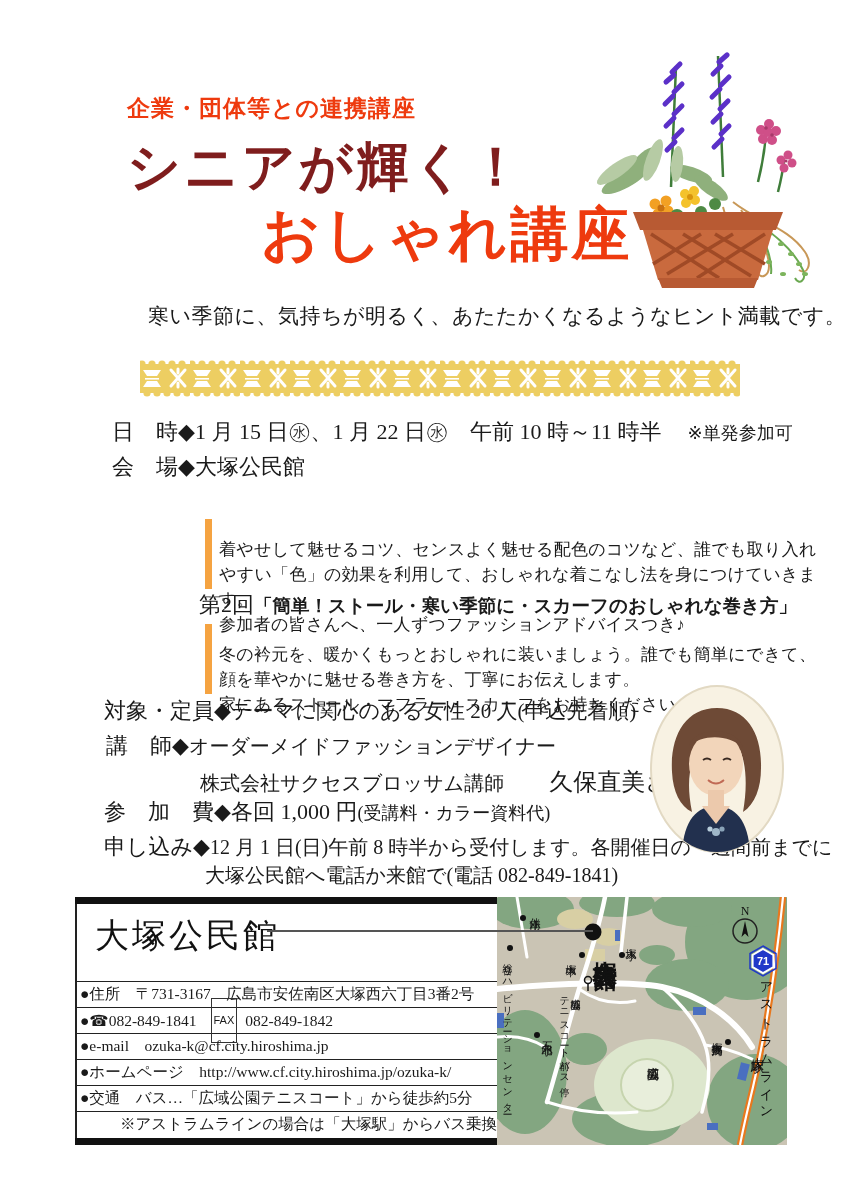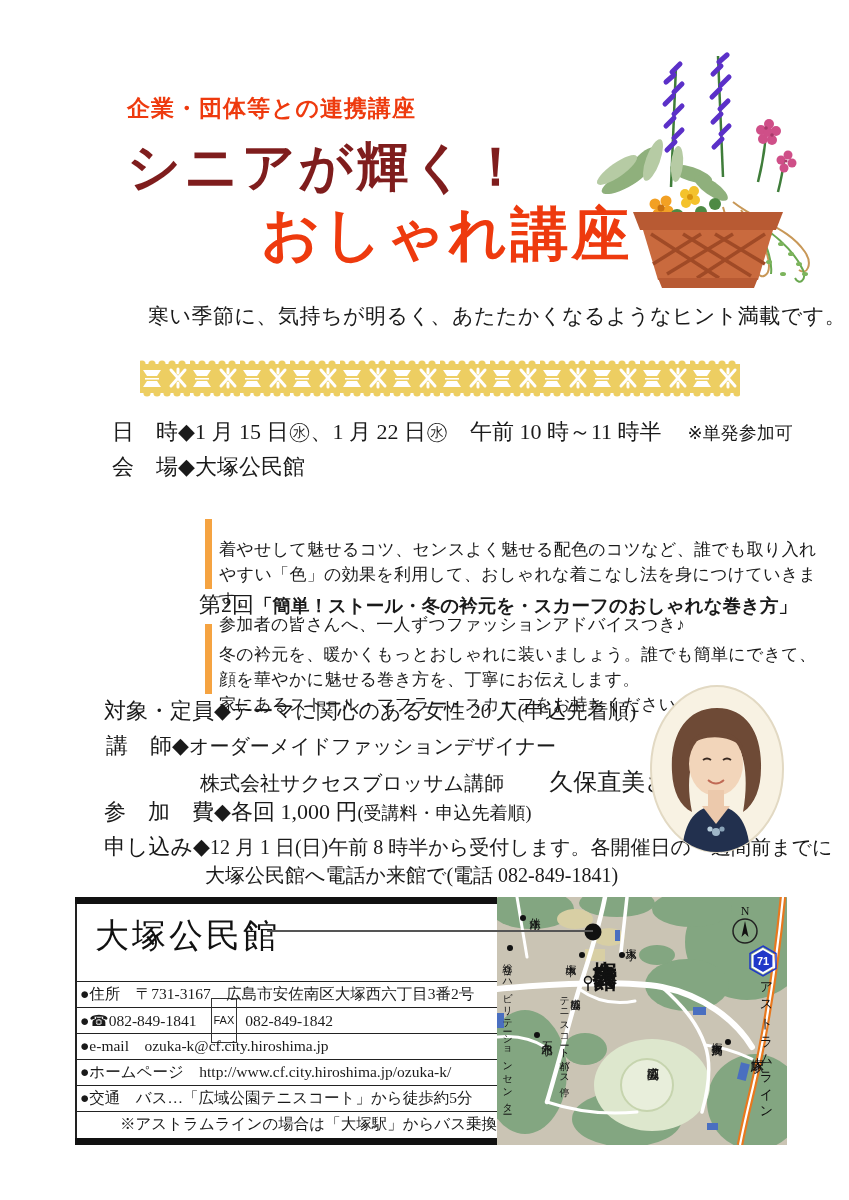--- a/index.html
+++ b/index.html
@@ -244,42 +244,42 @@
     <span>会　場</span><span>◆</span><span>大塚公民館</span>
   </div>
 
 
   <div class="abs obar obar1"></div>
   <div class="abs desc p1 nowrap">着やせして魅せるコツ、センスよく魅せる配色のコツなど、誰でも取り入れ
 やすい「色」の効果を利用して、おしゃれな着こなし法を身につけていきます。
 参加者の皆さんへ、一人ずつファッションアドバイスつき♪</div>
 
   <div class="abs line l-round2">
-    <span>第2回</span><span class="round-title rt-2">「簡単！ストール・冬の衿元を・スカーフのおしゃれな巻き方」</span>
+    <span>第2回</span><span class="round-title rt-2">「簡単！ストール・寒い季節に・スカーフのおしゃれな巻き方」</span>
   </div>
 
   <div class="abs obar obar2"></div>
   <div class="abs desc p2 nowrap">冬の衿元を、暖かくもっとおしゃれに装いましょう。誰でも簡単にできて、
 顔を華やかに魅せる巻き方を、丁寧にお伝えします。
 家にあるストール・マフラー・スカーフをお持ちください♪</div>
 
   <div class="abs line l-audience">
     <span>対象・定員</span><span>◆</span><span style="font-size:21px">テーマに関心のある女性 20 人(申込先着順)</span>
   </div>
 
   <div class="abs line l-lect">
     <span>講　師</span><span>◆</span><span class="val-sm">オーダーメイドファッションデザイナー</span>
   </div>
 
   <div class="abs line l-org">
     <span>株式会社サクセスブロッサム講師</span><span class="lect-name">久保直美さん</span>
   </div>
 
   <div class="abs line l-fee">
-    <span>参　加　費</span><span>◆</span><span>各回 1,000 円</span><span class="fee-note">(受講料・申込先着順)</span>
+    <span>参　加　費</span><span>◆</span><span>各回 1,000 円</span><span class="fee-note">(受講料・カラー資料代)</span>
   </div>
 
   <div class="abs line l-apply">
     <span>申し込み</span><span>◆</span><span class="val-sm">12 月 1 日(日)午前 8 時半から受付します。各開催日の一週間前までに</span>
   </div>
   <div class="abs line l-apply2">大塚公民館へ電話か来館で(電話 082-849-1841)</div>
 
   <div class="abs portrait">
     <svg width="142" height="174" viewBox="0 0 142 174">
       <defs>

